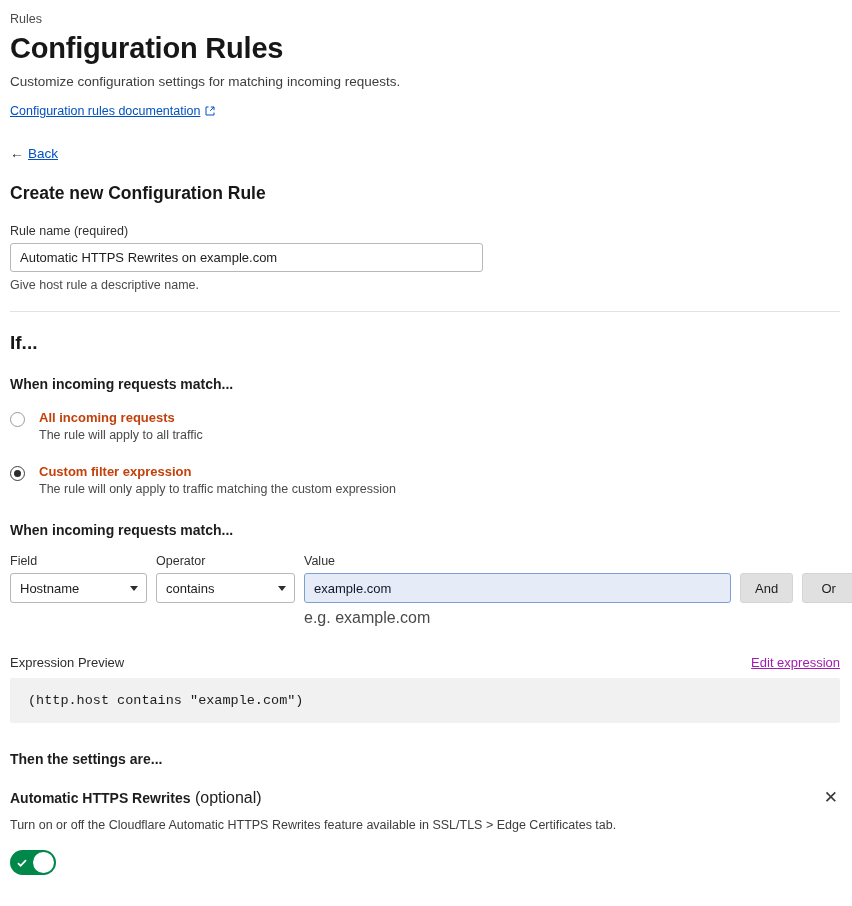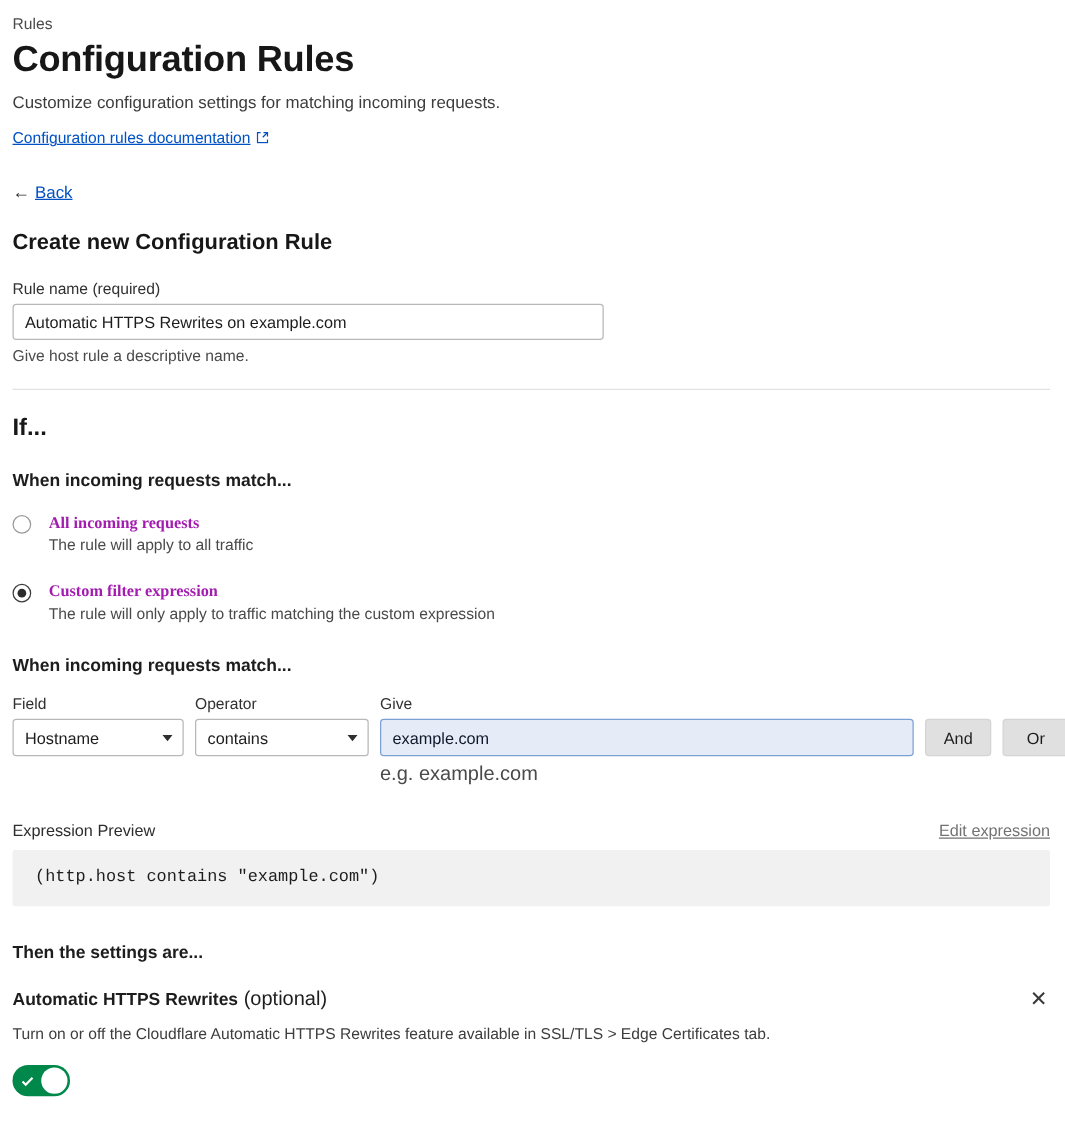--- a/index.html
+++ b/index.html
@@ -127,23 +127,22 @@
     content: "";
     position: absolute;
     left: 3px; top: 3px;
     width: 7px; height: 7px;
     border-radius: 50%;
     background: #2c2c2c;
   }
   .radio-label {
     font-size: 13px;
     font-weight: bold;
-    color: #a21caf;
+    color: #c2410c;
     margin-bottom: 3px;
-    font-family: Liberation Serif, serif;
   }
   .radio-desc {
     font-size: 12.5px;
     color: #4a4a4a;
   }
   .match-heading-2 {
     font-size: 14px;
     font-weight: bold;
     color: #1d1d1d;
     margin: 26px 0 16px 0;
@@ -215,21 +214,21 @@
     align-items: baseline;
     justify-content: space-between;
     margin: 28px 0 8px 0;
   }
   .preview-label {
     font-size: 13px;
     color: #2d2d2d;
   }
   .edit-expr {
     font-size: 13px;
-    color: #737373;
+    color: #a21caf;
     text-decoration: underline;
     cursor: pointer;
   }
   .preview-box {
     background: #f1f1f1;
     border-radius: 2px;
     padding: 15px 18px;
     font-family: "Liberation Mono", monospace;
     font-size: 13.5px;
     color: #1d1d1d;
@@ -361,21 +360,21 @@
 
     <div class="expr-col">
       <div class="col-label">Operator</div>
       <div class="select-box select-operator">
         <span>contains</span>
         <span class="chev"></span>
       </div>
     </div>
 
     <div class="expr-col">
-      <div class="col-label">Give</div>
+      <div class="col-label">Value</div>
       <input class="value-input" type="text" value="example.com" style="">
       <div class="value-help">e.g. example.com</div>
     </div>
 
     <div class="expr-col">
       <div class="col-label">&nbsp;</div>
       <button class="logic-btn">And</button>
     </div>
 
     <div class="expr-col">

